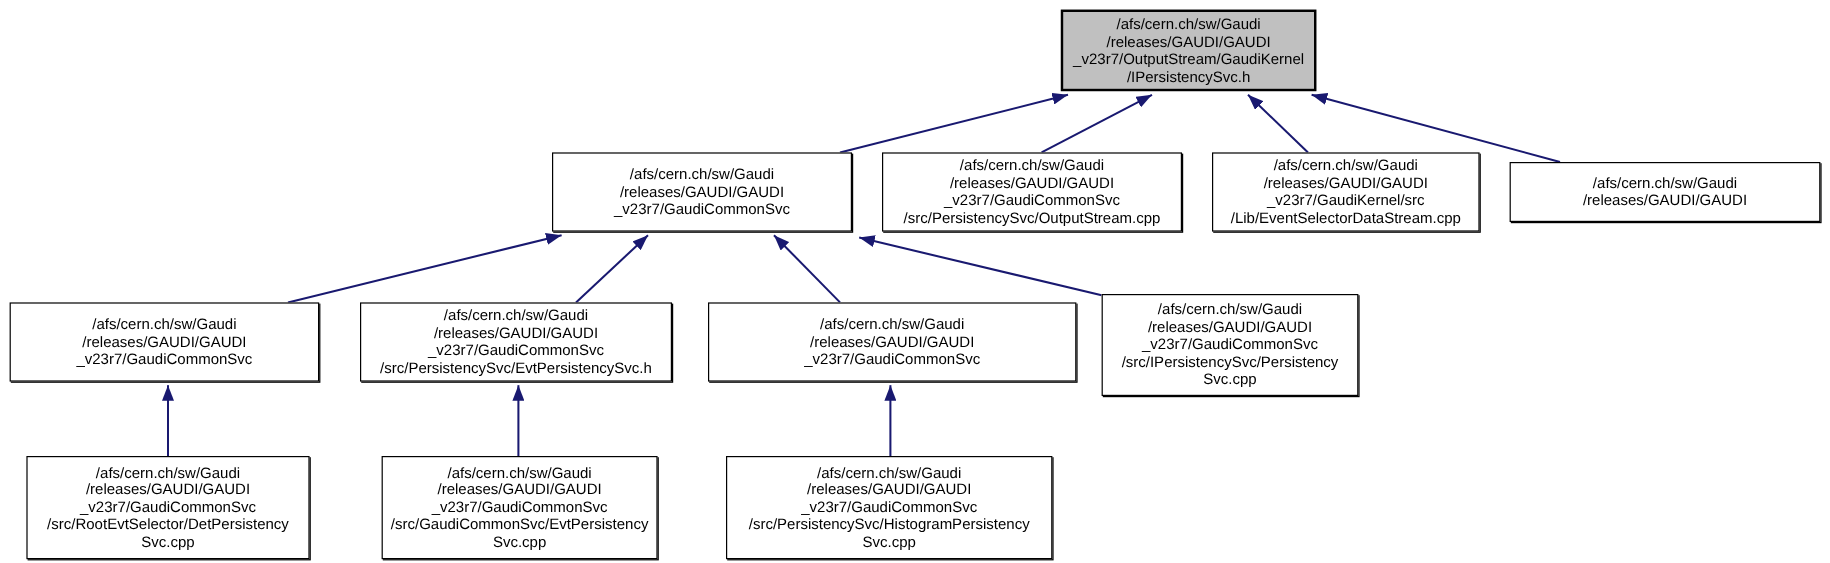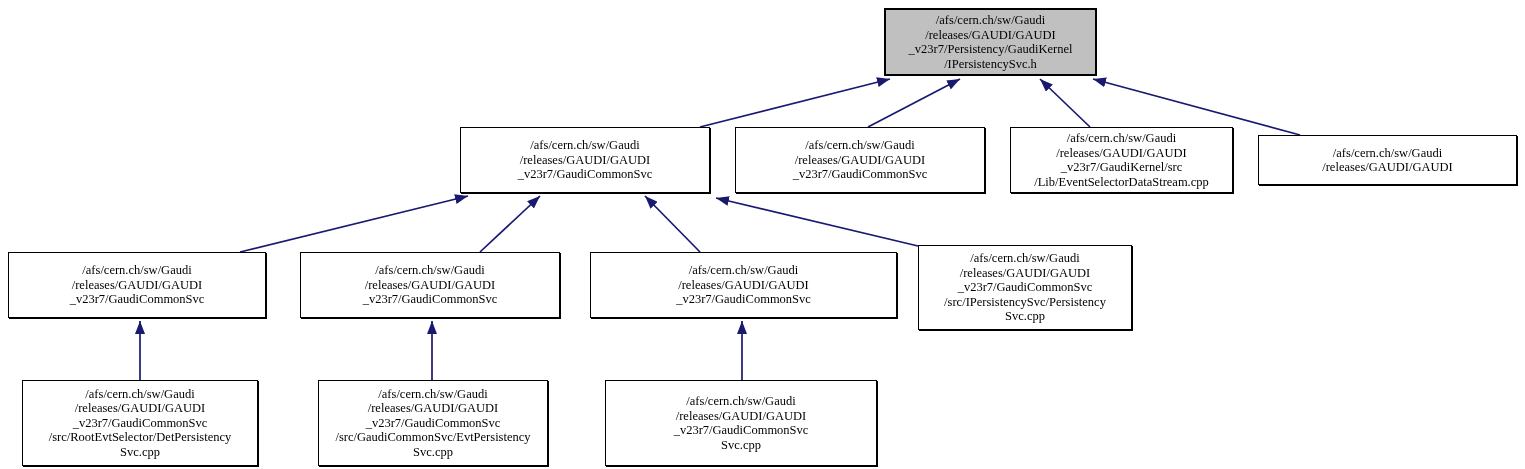--- a/index.html
+++ b/index.html
@@ -7,21 +7,20 @@
     padding: 0;
     background: #ffffff;
     font-family: "Liberation Sans", "DejaVu Sans", sans-serif;
   }
   #canvas {
     position: relative;
     width: 1525px;
     height: 469px;
     background: #ffffff;
     overflow: hidden;
-    font-family: Liberation Serif, serif;
   }
   #edge-layer {
     position: absolute;
     left: 0;
     top: 0;
     width: 1525px;
     height: 469px;
     z-index: 1;
   }
   .node {
@@ -70,52 +69,54 @@
       <line x1="700" y1="252" x2="645" y2="196" stroke="#191970" stroke-width="1.7" marker-end="url(#arrowhead)"></line>
       <line x1="918" y1="246" x2="716" y2="198" stroke="#191970" stroke-width="1.7" marker-end="url(#arrowhead)"></line>
       <line x1="140" y1="380" x2="140" y2="321" stroke="#191970" stroke-width="1.7" marker-end="url(#arrowhead)"></line>
       <line x1="432" y1="380" x2="432" y2="321" stroke="#191970" stroke-width="1.7" marker-end="url(#arrowhead)"></line>
       <line x1="742" y1="380" x2="742" y2="321" stroke="#191970" stroke-width="1.7" marker-end="url(#arrowhead)"></line>
     </svg>
   <div id="node-layer">
       <div class="node root" style="left: 884px; top: 8px; width: 213px; height: 68px;">
         <div class="node-line">/afs/cern.ch/sw/Gaudi</div>
         <div class="node-line">/releases/GAUDI/GAUDI</div>
-        <div class="node-line">_v23r7/Persistency/GaudiKernel</div>
+        <div class="node-line">_v23r7/OutputStream/GaudiKernel</div>
         <div class="node-line">/IPersistencySvc.h</div>
       </div>
       <div class="node" style="left: 460px; top: 127px; width: 250px; height: 66px;">
         <div class="node-line">/afs/cern.ch/sw/Gaudi</div>
         <div class="node-line">/releases/GAUDI/GAUDI</div>
         <div class="node-line">_v23r7/GaudiCommonSvc</div>
       </div>
       <div class="node" style="left: 735px; top: 127px; width: 250px; height: 66px;">
         <div class="node-line">/afs/cern.ch/sw/Gaudi</div>
         <div class="node-line">/releases/GAUDI/GAUDI</div>
         <div class="node-line">_v23r7/GaudiCommonSvc</div>
+        <div class="node-line">/src/PersistencySvc/OutputStream.cpp</div>
       </div>
       <div class="node" style="left: 1010px; top: 127px; width: 223px; height: 66px;">
         <div class="node-line">/afs/cern.ch/sw/Gaudi</div>
         <div class="node-line">/releases/GAUDI/GAUDI</div>
         <div class="node-line">_v23r7/GaudiKernel/src</div>
         <div class="node-line">/Lib/EventSelectorDataStream.cpp</div>
       </div>
       <div class="node" style="left: 1258px; top: 135px; width: 259px; height: 50px;">
         <div class="node-line">/afs/cern.ch/sw/Gaudi</div>
         <div class="node-line">/releases/GAUDI/GAUDI</div>
       </div>
       <div class="node" style="left: 8px; top: 252px; width: 258px; height: 66px;">
         <div class="node-line">/afs/cern.ch/sw/Gaudi</div>
         <div class="node-line">/releases/GAUDI/GAUDI</div>
         <div class="node-line">_v23r7/GaudiCommonSvc</div>
       </div>
       <div class="node" style="left: 300px; top: 252px; width: 260px; height: 66px;">
         <div class="node-line">/afs/cern.ch/sw/Gaudi</div>
         <div class="node-line">/releases/GAUDI/GAUDI</div>
         <div class="node-line">_v23r7/GaudiCommonSvc</div>
+        <div class="node-line">/src/PersistencySvc/EvtPersistencySvc.h</div>
       </div>
       <div class="node" style="left: 590px; top: 252px; width: 307px; height: 66px;">
         <div class="node-line">/afs/cern.ch/sw/Gaudi</div>
         <div class="node-line">/releases/GAUDI/GAUDI</div>
         <div class="node-line">_v23r7/GaudiCommonSvc</div>
       </div>
       <div class="node" style="left: 918px; top: 245px; width: 214px; height: 85px;">
         <div class="node-line">/afs/cern.ch/sw/Gaudi</div>
         <div class="node-line">/releases/GAUDI/GAUDI</div>
         <div class="node-line">_v23r7/GaudiCommonSvc</div>
@@ -133,16 +134,17 @@
         <div class="node-line">/afs/cern.ch/sw/Gaudi</div>
         <div class="node-line">/releases/GAUDI/GAUDI</div>
         <div class="node-line">_v23r7/GaudiCommonSvc</div>
         <div class="node-line">/src/GaudiCommonSvc/EvtPersistency</div>
         <div class="node-line">Svc.cpp</div>
       </div>
       <div class="node" style="left: 605px; top: 380px; width: 272px; height: 86px;">
         <div class="node-line">/afs/cern.ch/sw/Gaudi</div>
         <div class="node-line">/releases/GAUDI/GAUDI</div>
         <div class="node-line">_v23r7/GaudiCommonSvc</div>
+        <div class="node-line">/src/PersistencySvc/HistogramPersistency</div>
         <div class="node-line">Svc.cpp</div>
       </div>
     </div>
 </div>
 
 </body></html>

